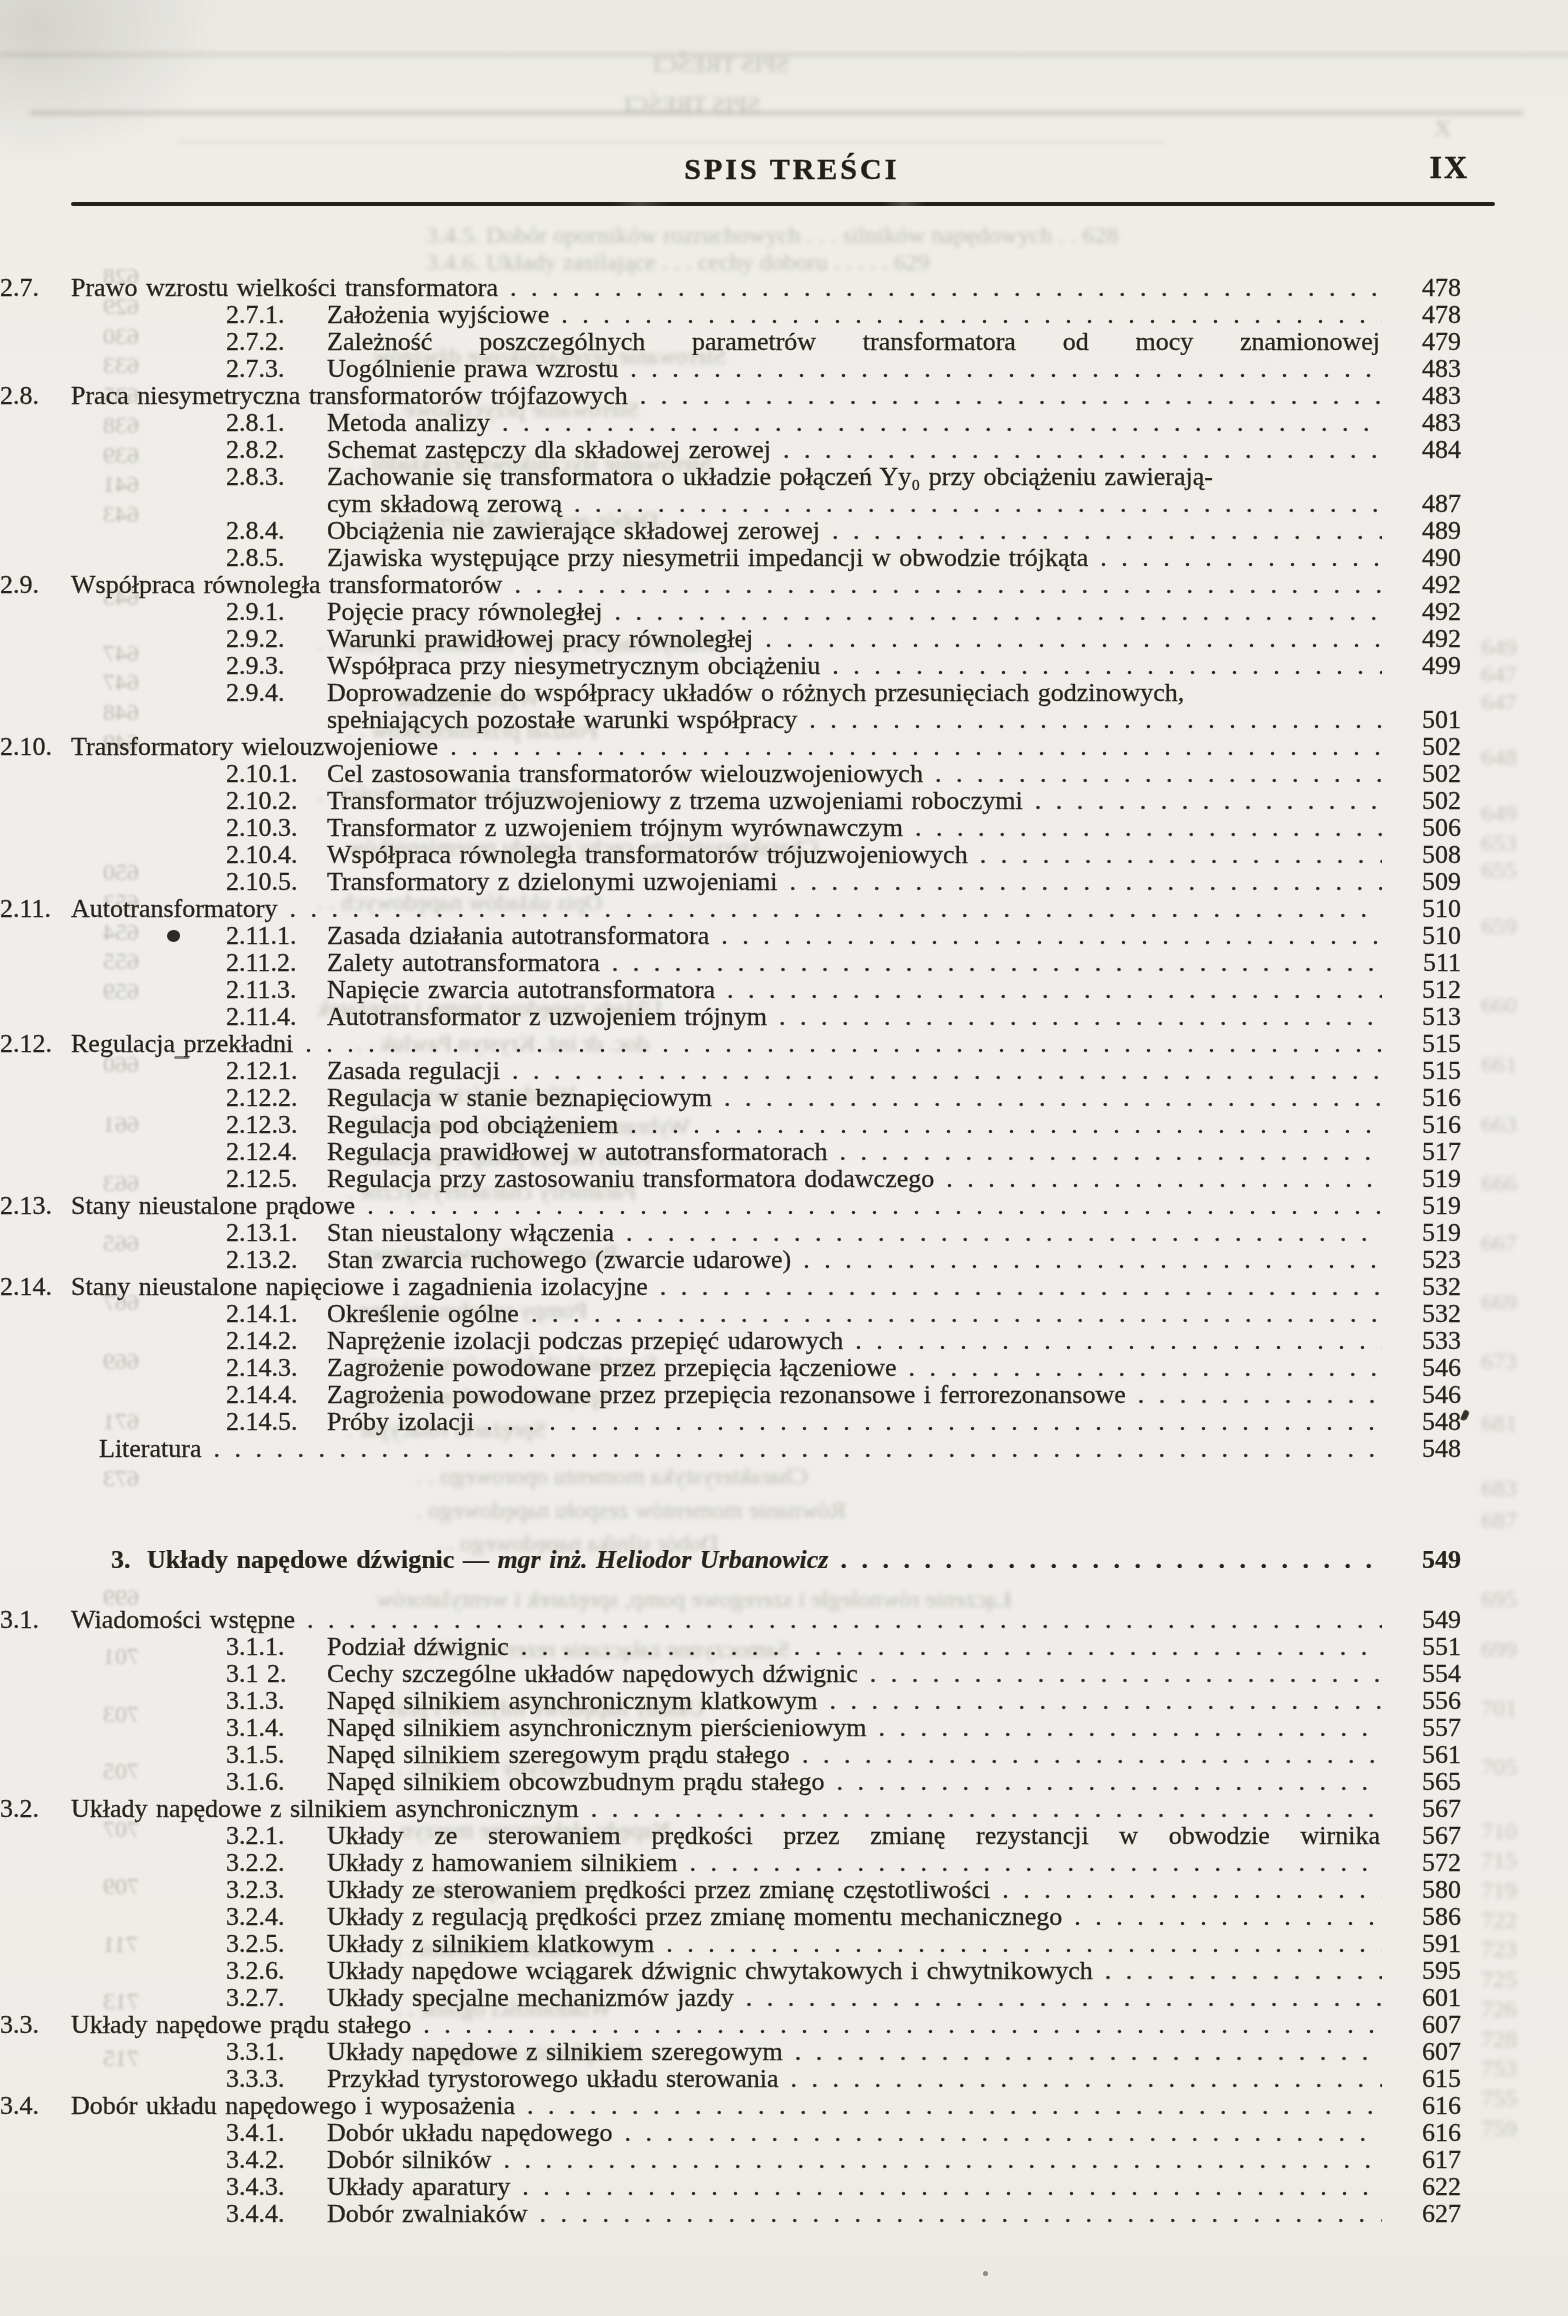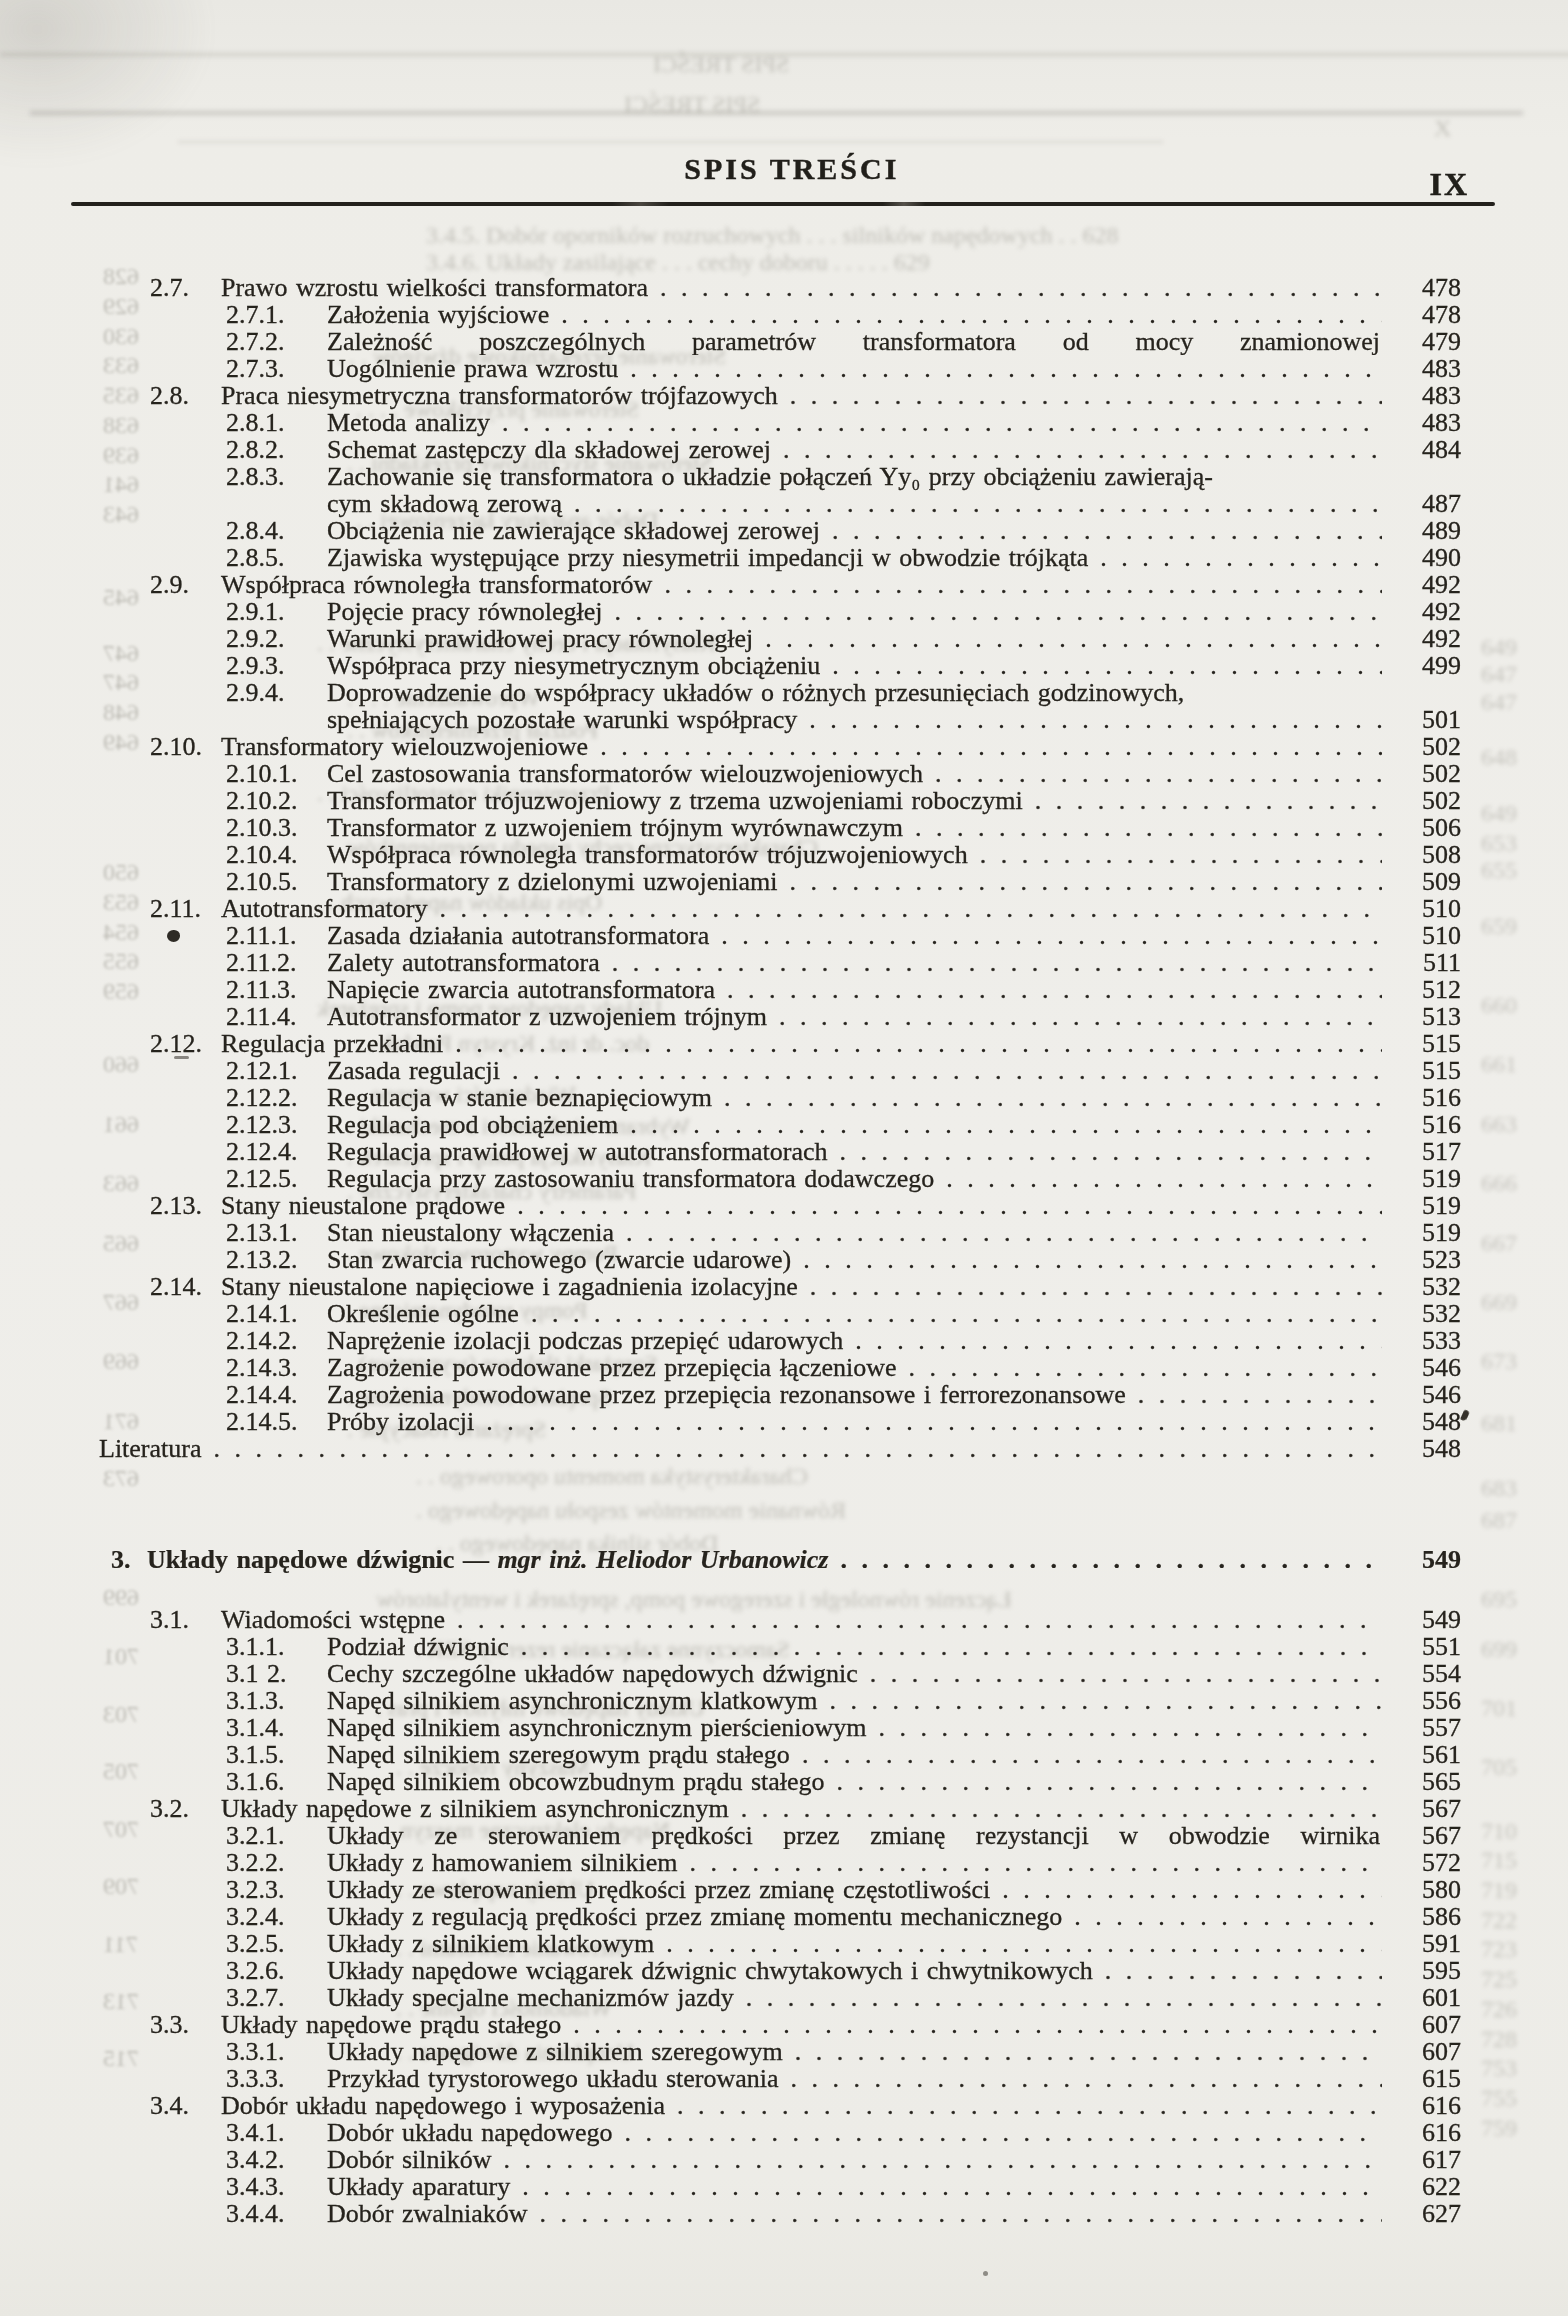--- a/index.html
+++ b/index.html
@@ -31,39 +31,39 @@
   .g-line.noflip{transform:none;}
   .g-numL{font-size:24px;opacity:.55;filter:blur(1.7px);transform:scaleX(-1);}
   .g-numR{font-size:24px;opacity:.45;filter:blur(2px);}
   
   .hdr-title{
     position:absolute;top:152px;left:50%;transform:translateX(-51%);
     font-size:30px;font-weight:bold;letter-spacing:3px;color:#211f1a;
     -webkit-text-stroke:0.4px #211f1a;
   }
   .hdr-roman{
-    position:absolute;top:166px;right:119px;
+    position:absolute;top:149px;right:119px;
     font-size:32px;font-weight:bold;color:#211f1a;
     -webkit-text-stroke:0.5px #211f1a;letter-spacing:2px;
   }
   .rule{
     position:absolute;top:202px;left:71px;right:93px;height:4px;
     background:linear-gradient(90deg,#23211c 0%,#23211c 38%,#4a463f 40%,#23211c 42%,#23211c 57%,#55514a 58.5%,#23211c 60%,#23211c 100%);
     border-radius:2px;filter:blur(0.3px);
   }
   
   .toc{
     position:absolute;top:275px;left:0;right:0;
     font-size:26px;color:#26231d;
     -webkit-text-stroke:0.3px #26231d;
     word-spacing:2px;
   }
   .row{display:flex;align-items:baseline;height:27px;line-height:26px;position:relative;}
   .num{flex:none;white-space:nowrap;}
-  .l1>.num{margin-left:150px;width:71px;}
+  .l1>.num{width:71px;}
   .l2>.num{margin-left:226px;min-width:101px;}
   .l0>.txt{margin-left:99px;text-align:center;}
   .cont>.txt{margin-left:327px;}
   .txt{flex:none;white-space:nowrap;}
   .it{font-style:italic;}
   .chapter{font-weight:bold;-webkit-text-stroke:0.2px #26231d;}
   .chapter>.num{margin-left:111px;width:36px;}
   .lead{flex:1 1 0;min-width:0;overflow:hidden;white-space:nowrap;margin:0 8px 0 12px;}
   .lead::after{
     content:". . . . . . . . . . . . . . . . . . . . . . . . . . . . . . . . . . . . . . . . . . . . . . . . . . . . . . . . . . . . . . . . . . . .";

